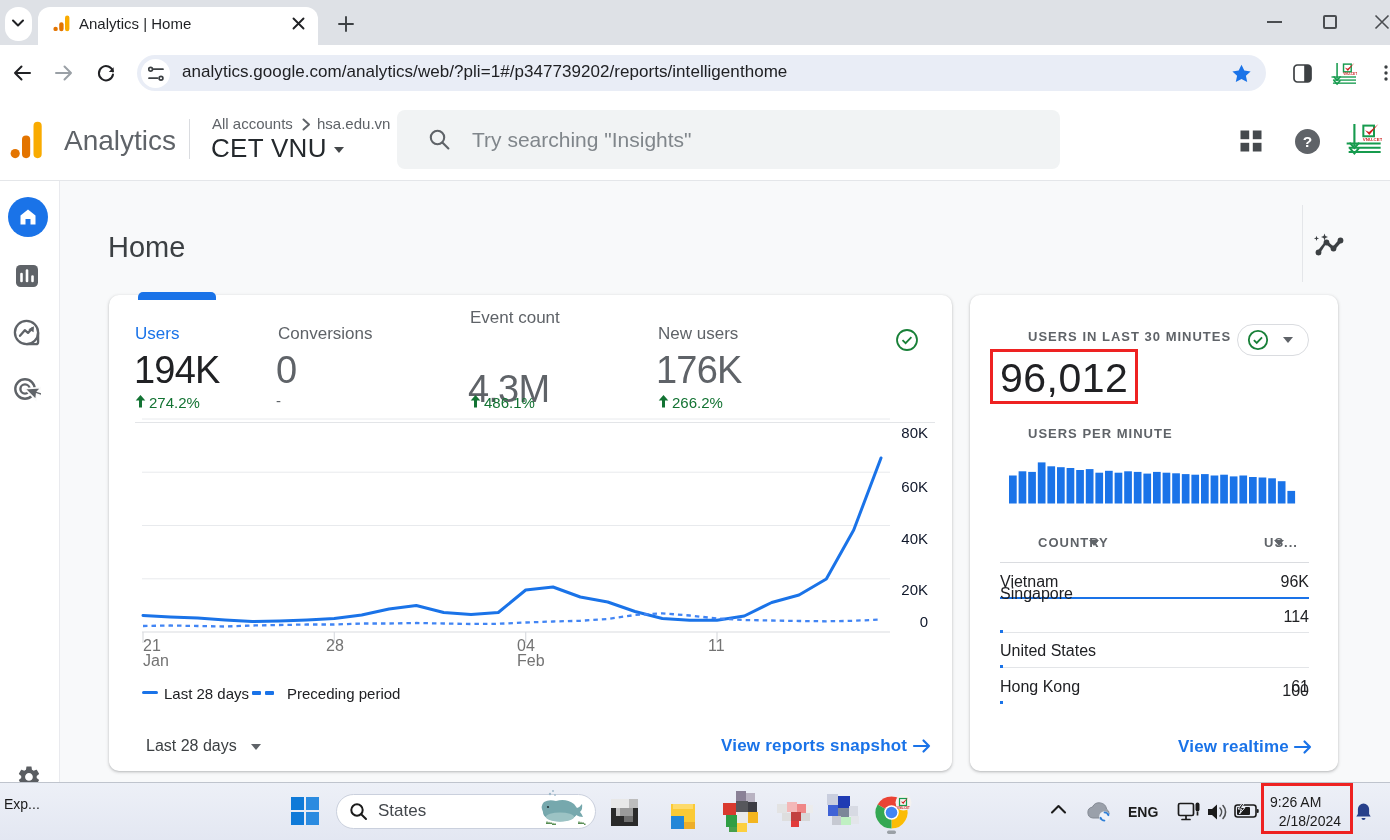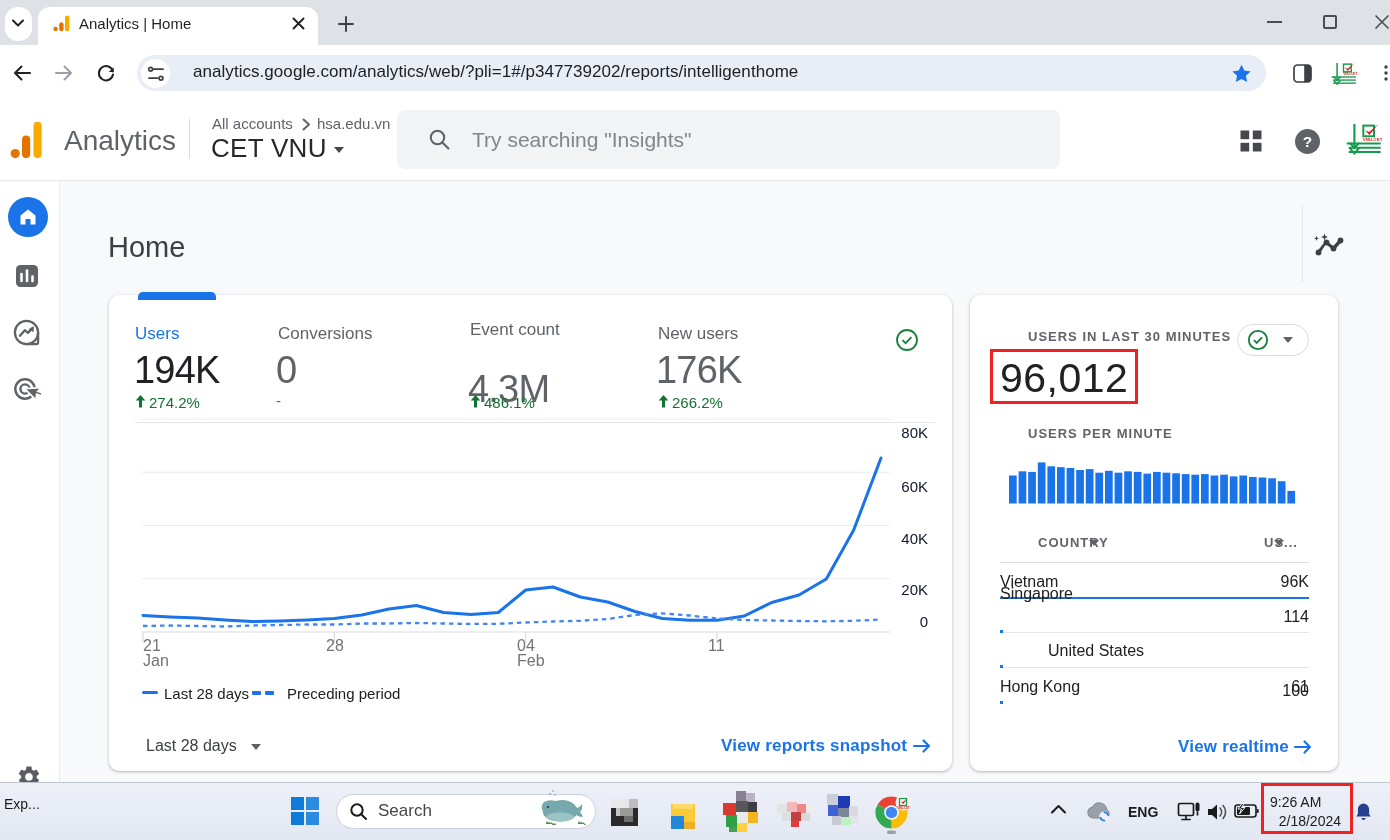--- a/index.html
+++ b/index.html
@@ -10,21 +10,21 @@
   
   #tabstrip { left:0; top:0; width:1390px; height:45px; background:#dee1e6; }
   #tabchev { left:5px; top:7px; width:27px; height:34px; background:#fff; border-radius:13px; }
   #tab { left:38px; top:7px; width:280px; height:38px; background:#fff; border-radius:12px 12px 0 0; }
   #tabtitle { left:79px; top:15px; font-size:15px; color:#1f2124; }
   #winmin { left:1267px; top:21px; width:15px; height:2px; background:#4a4d51; }
   #winmax { left:1323px; top:15px; width:14px; height:14px; border:2px solid #4a4d51; border-radius:2px; }
   #toolbar { left:0; top:45px; width:1390px; height:55px; background:#fff; }
   #urlpill { left:137px; top:55px; width:1129px; height:36px; background:#e9edf6; border-radius:18px; }
   #urlcirc { left:141px; top:59px; width:29px; height:29px; background:#fff; border-radius:50%; }
-  #urltext { left:193px; top:62px; font-size:17px; color:#202124; letter-spacing:0.05px; }
+  #urltext { left:182px; top:62px; font-size:17px; color:#202124; letter-spacing:0.05px; }
 
   
   #gahead { left:0; top:100px; width:1390px; height:81px; background:#fff; border-bottom:1px solid #e4e6e9; }
   #gaword { left:64px; top:125px; font-size:28px; color:#5f6368; }
   #gadiv { left:189px; top:119px; width:1px; height:40px; background:#dadce0; }
   #crumb1 { left:212px; top:115px; font-size:15px; color:#5f6368; }
   #crumb2 { left:211px; top:133px; font-size:26px; color:#24292d; letter-spacing:0.3px; }
   #searchbar { left:397px; top:110px; width:663px; height:59px; background:#f1f3f4; border-radius:8px; }
   #searchph { left:472px; top:128px; font-size:21px; color:#80868b; }
 
@@ -214,21 +214,21 @@
       <path d="M12.5 2.5 l0.9 2.6 2.6 0.9 -2.6 0.9 -0.9 2.6 -0.9 -2.6 -2.6 -0.9 2.6 -0.9 Z"></path>
       <path d="M4.5 4.8 l0.7 1.9 1.9 0.7 -1.9 0.7 -0.7 1.9 -0.7 -1.9 -1.9 -0.7 1.9 -0.7 Z"></path>
     </g>
   </svg>
   <div class="abs" id="card1"></div>
   <div class="abs" id="bluetab"></div>
   <div class="abs" id="card2"></div>
 
   <div class="abs mlabel" style="left:135px; top:324px; color:#1a73e8;">Users</div>
   <div class="abs mlabel" style="left:278px; top:324px;">Conversions</div>
-  <div class="abs mlabel" style="left:470px; top:320px;">Event count</div>
+  <div class="abs mlabel" style="left:470px; top:308px;">Event count</div>
   <div class="abs mlabel" style="left:658px; top:324px;">New users</div>
   <div class="abs mval" style="left:134px; top:349px; color:#202124;">194K</div>
   <div class="abs mval" style="left:276px; top:349px;">0</div>
   <div class="abs mval" style="left:468px; top:349px;margin-top:19px;">4.3M</div>
   <div class="abs mval" style="left:656px; top:349px;">176K</div>
 <svg class="abs" style="left:135px; top:395px;" width="11" height="13" viewBox="0 0 11 13">
     <path d="M5.5 0 L10.3 5.4 H7 V12.6 H4 V5.4 H0.7 Z" fill="#137333"></path>
   </svg>
   <div class="abs mdelta" style="left:149px; top:394px;">274.2%</div>
   <div class="abs" style="left:276px; top:392px; font-size:15px; color:#5f6368;">-</div>
@@ -334,21 +334,21 @@
   <div class="abs slab" style="left:1236px; top:535px;">US...</div>
   <div class="abs caret" style="left:1274px; top:540px;"></div>
   <div class="abs" style="left:1000px; top:562px; width:309px; height:1px; background:#dadce0;"></div>
   <div class="abs crow" style="left:1000px; top:573px;">Vietnam</div>
   <div class="abs cval" style="top:573px;">96K</div>
   <div class="abs" style="left:1000px; top:596.5px; width:309px; height:2.5px; background:#1a73e8;"></div>
   <div class="abs crow" style="left:1000px; top:585px;">Singapore</div>
   <div class="abs cval" style="top:608px;">114</div>
   <div class="abs" style="left:1000px; top:631.5px; width:309px; height:1px; background:#e3e5e8;"></div>
   <div class="abs" style="left:1000px; top:630px; width:3px; height:3px; background:#1a73e8;"></div>
-  <div class="abs crow" style="left:1000px; top:642px;margin-left:48px;">United States</div>
+  <div class="abs crow" style="left:1000px; top:642px;">United States</div>
   <div class="abs cval" style="top:642px;margin-top:40px;">100</div>
   <div class="abs" style="left:1000px; top:666.5px; width:309px; height:1px; background:#e3e5e8;"></div>
   <div class="abs" style="left:1000px; top:665px; width:3px; height:3px; background:#1a73e8;"></div>
   <div class="abs crow" style="left:1000px; top:678px;">Hong Kong</div>
   <div class="abs cval" style="top:678px;">61</div>
   <div class="abs" style="left:1000px; top:701px; width:3px; height:3px; background:#1a73e8;"></div>
   <div class="abs" style="left:1178px; top:737px; font-size:17px; font-weight:bold; color:#1a73e8; letter-spacing:0.2px;">View realtime</div>
   <svg class="abs" style="left:1292px; top:737px;" width="22" height="20" viewBox="0 0 22 20">
     <path d="M3 10 H18 M12.5 4.5 L18 10 L12.5 15.5" fill="none" stroke="#1a73e8" stroke-width="2.2" stroke-linecap="round" stroke-linejoin="round"></path>
   </svg>
@@ -361,21 +361,21 @@
     <div class="abs" style="left:15px; top:0; width:13px; height:13px; background:#2b8be0;"></div>
     <div class="abs" style="left:0; top:15px; width:13px; height:13px; background:#0f7ad8;"></div>
     <div class="abs" style="left:15px; top:15px; width:13px; height:13px; background:#2b8be0;"></div>
   </div>
 
   <div class="abs" style="left:336px; top:794px; width:260px; height:35px; background:#fff; border:1px solid #cad0dd; border-radius:18px;"></div>
   <svg class="abs" style="left:349px; top:802px;" width="19" height="19" viewBox="0 0 19 19">
     <circle cx="8" cy="8" r="5.7" fill="none" stroke="#1b1b1b" stroke-width="2"></circle>
     <line x1="12.2" y1="12.2" x2="17" y2="17" stroke="#1b1b1b" stroke-width="2" stroke-linecap="round"></line>
   </svg>
-  <div class="abs" style="left:378px; top:801px; font-size:17px; color:#43474c;">Search</div>
+  <div class="abs" style="left:378px; top:801px; font-size:17px; color:#43474c;">States</div>
   <svg class="abs" style="left:536px; top:788px;" width="54" height="40" viewBox="0 0 54 40">
     <ellipse cx="24" cy="24" rx="17" ry="9.5" fill="#6fa3a8"></ellipse>
     <path d="M7 24 Q 4 18 8 14 Q 13 11 20 13 Q 30 10 38 16 L 41 20 Q 44 19 46 16 Q 47 21 44 24 Q 46 26 47 29 Q 43 29 40 27 Q 34 32 24 33 Q 12 33 7 24 Z" fill="#76a8ad"></path>
     <ellipse cx="24" cy="29" rx="14" ry="4.5" fill="#9cc3c4"></ellipse>
     <circle cx="12" cy="19" r="1.1" fill="#23343a"></circle>
     <g fill="#3f7d3a">
       <path d="M10 36 q1 -6 2 0 q1 -5 2 0 q1 -4 2 0 Z"></path>
       <path d="M16 37 q1 -5 2 0 q1 -4 2 0 Z"></path>
       <path d="M42 36 q1 -6 2 0 q1 -5 2 0 q1 -4 2 0 Z"></path>
       <path d="M48 37 q1 -4 1.6 0 Z"></path>

